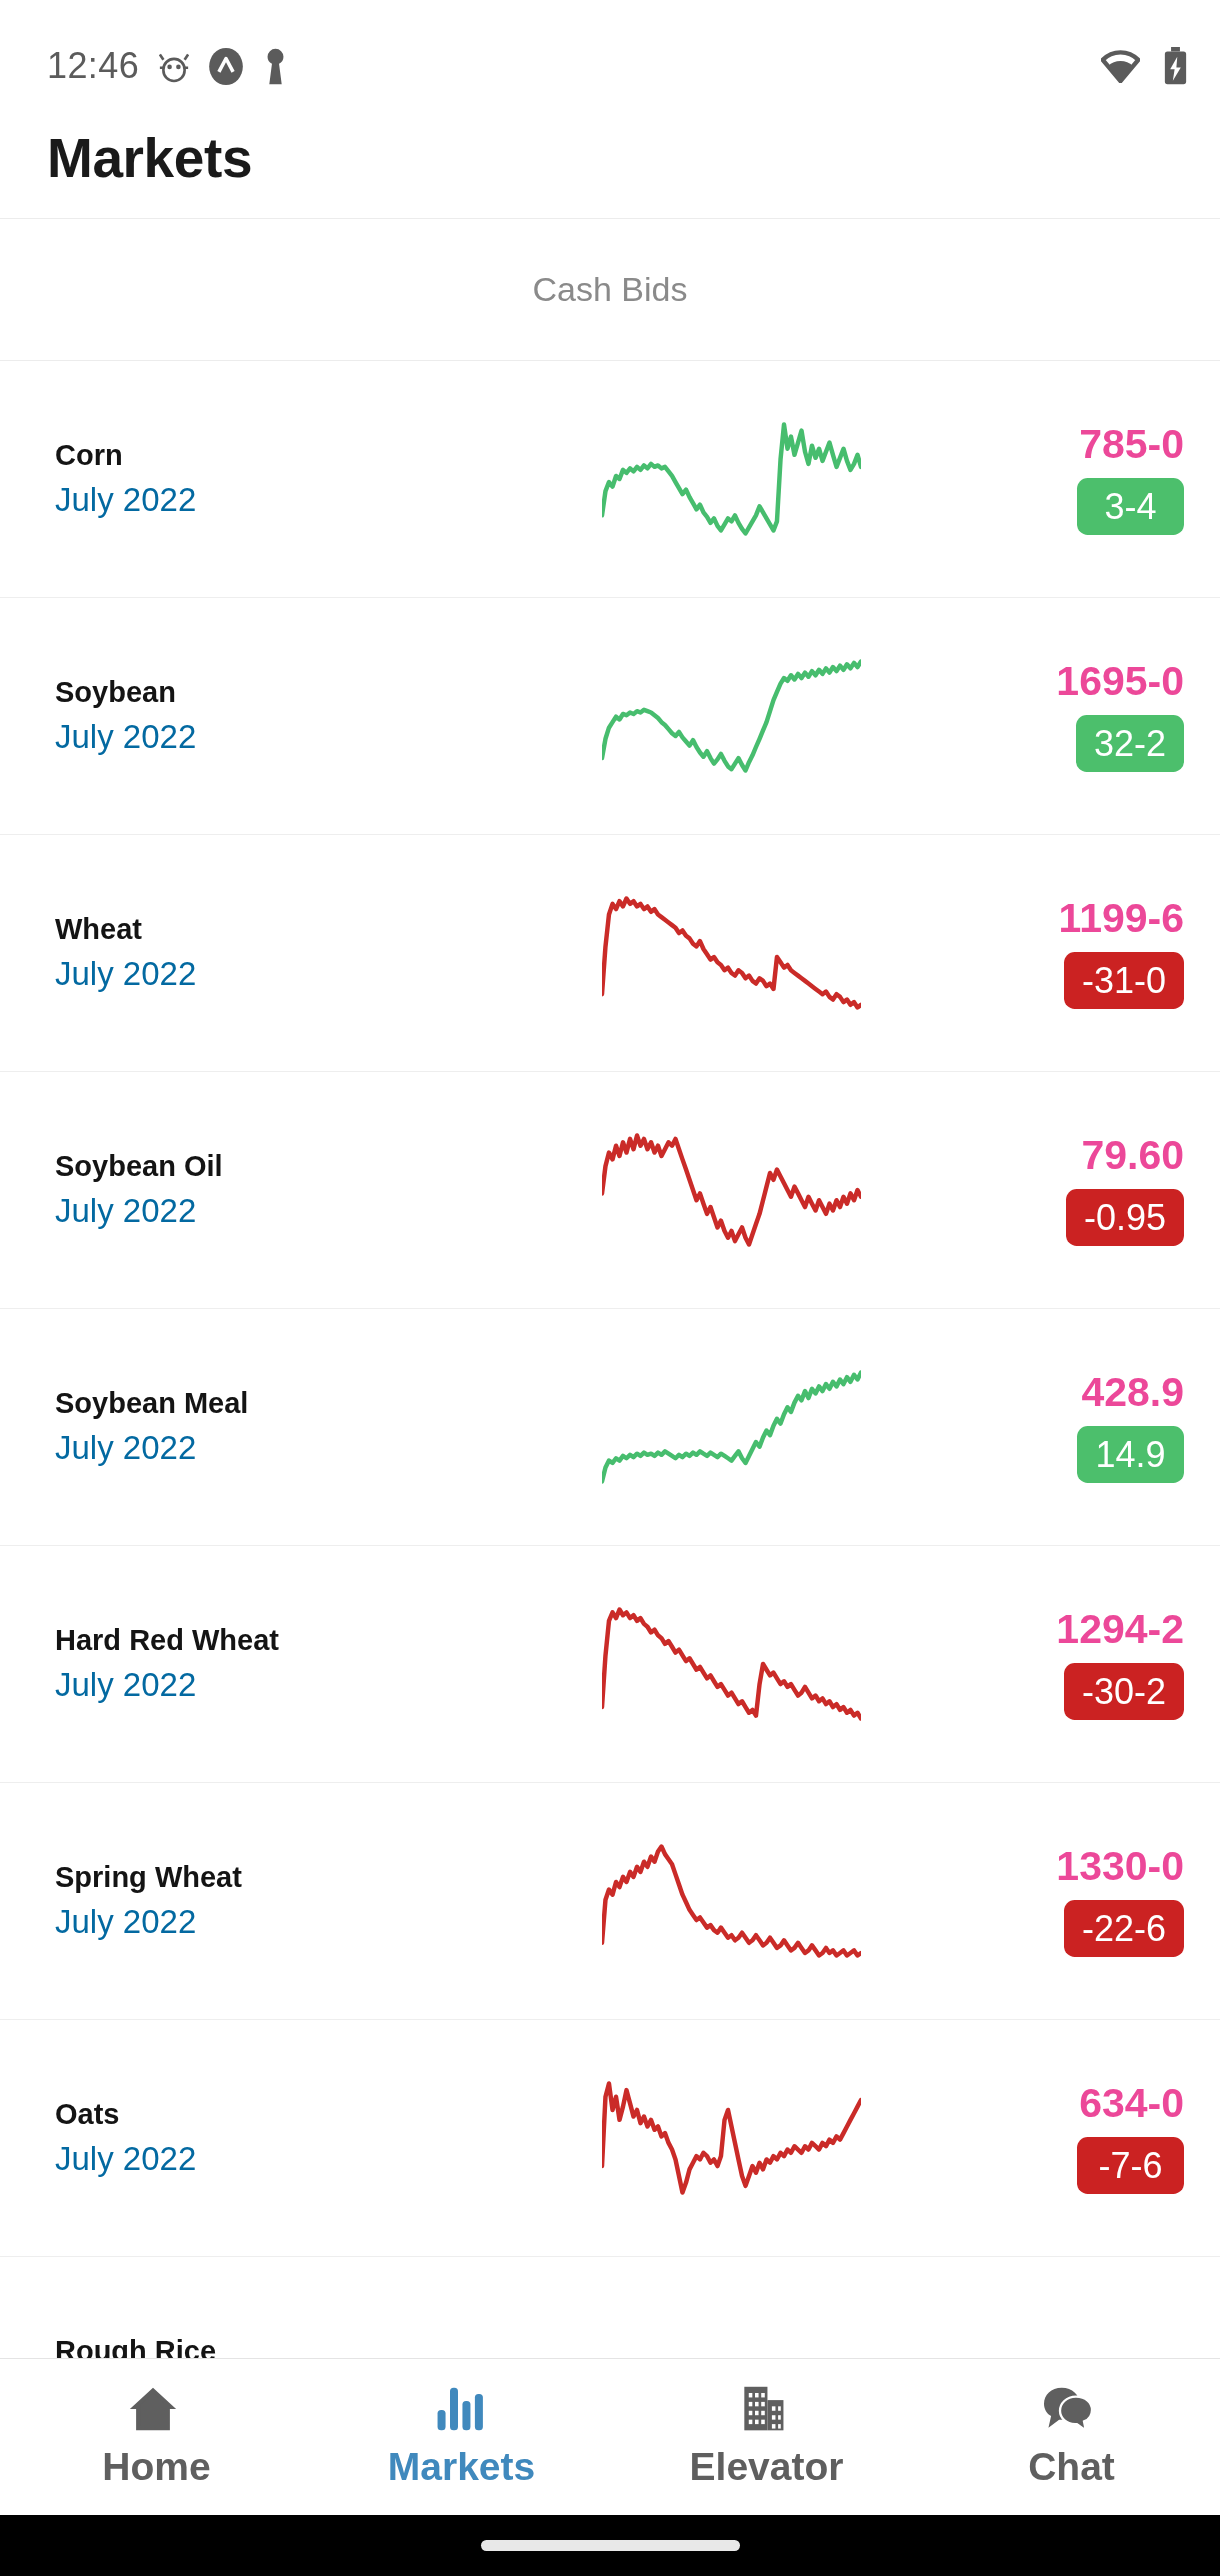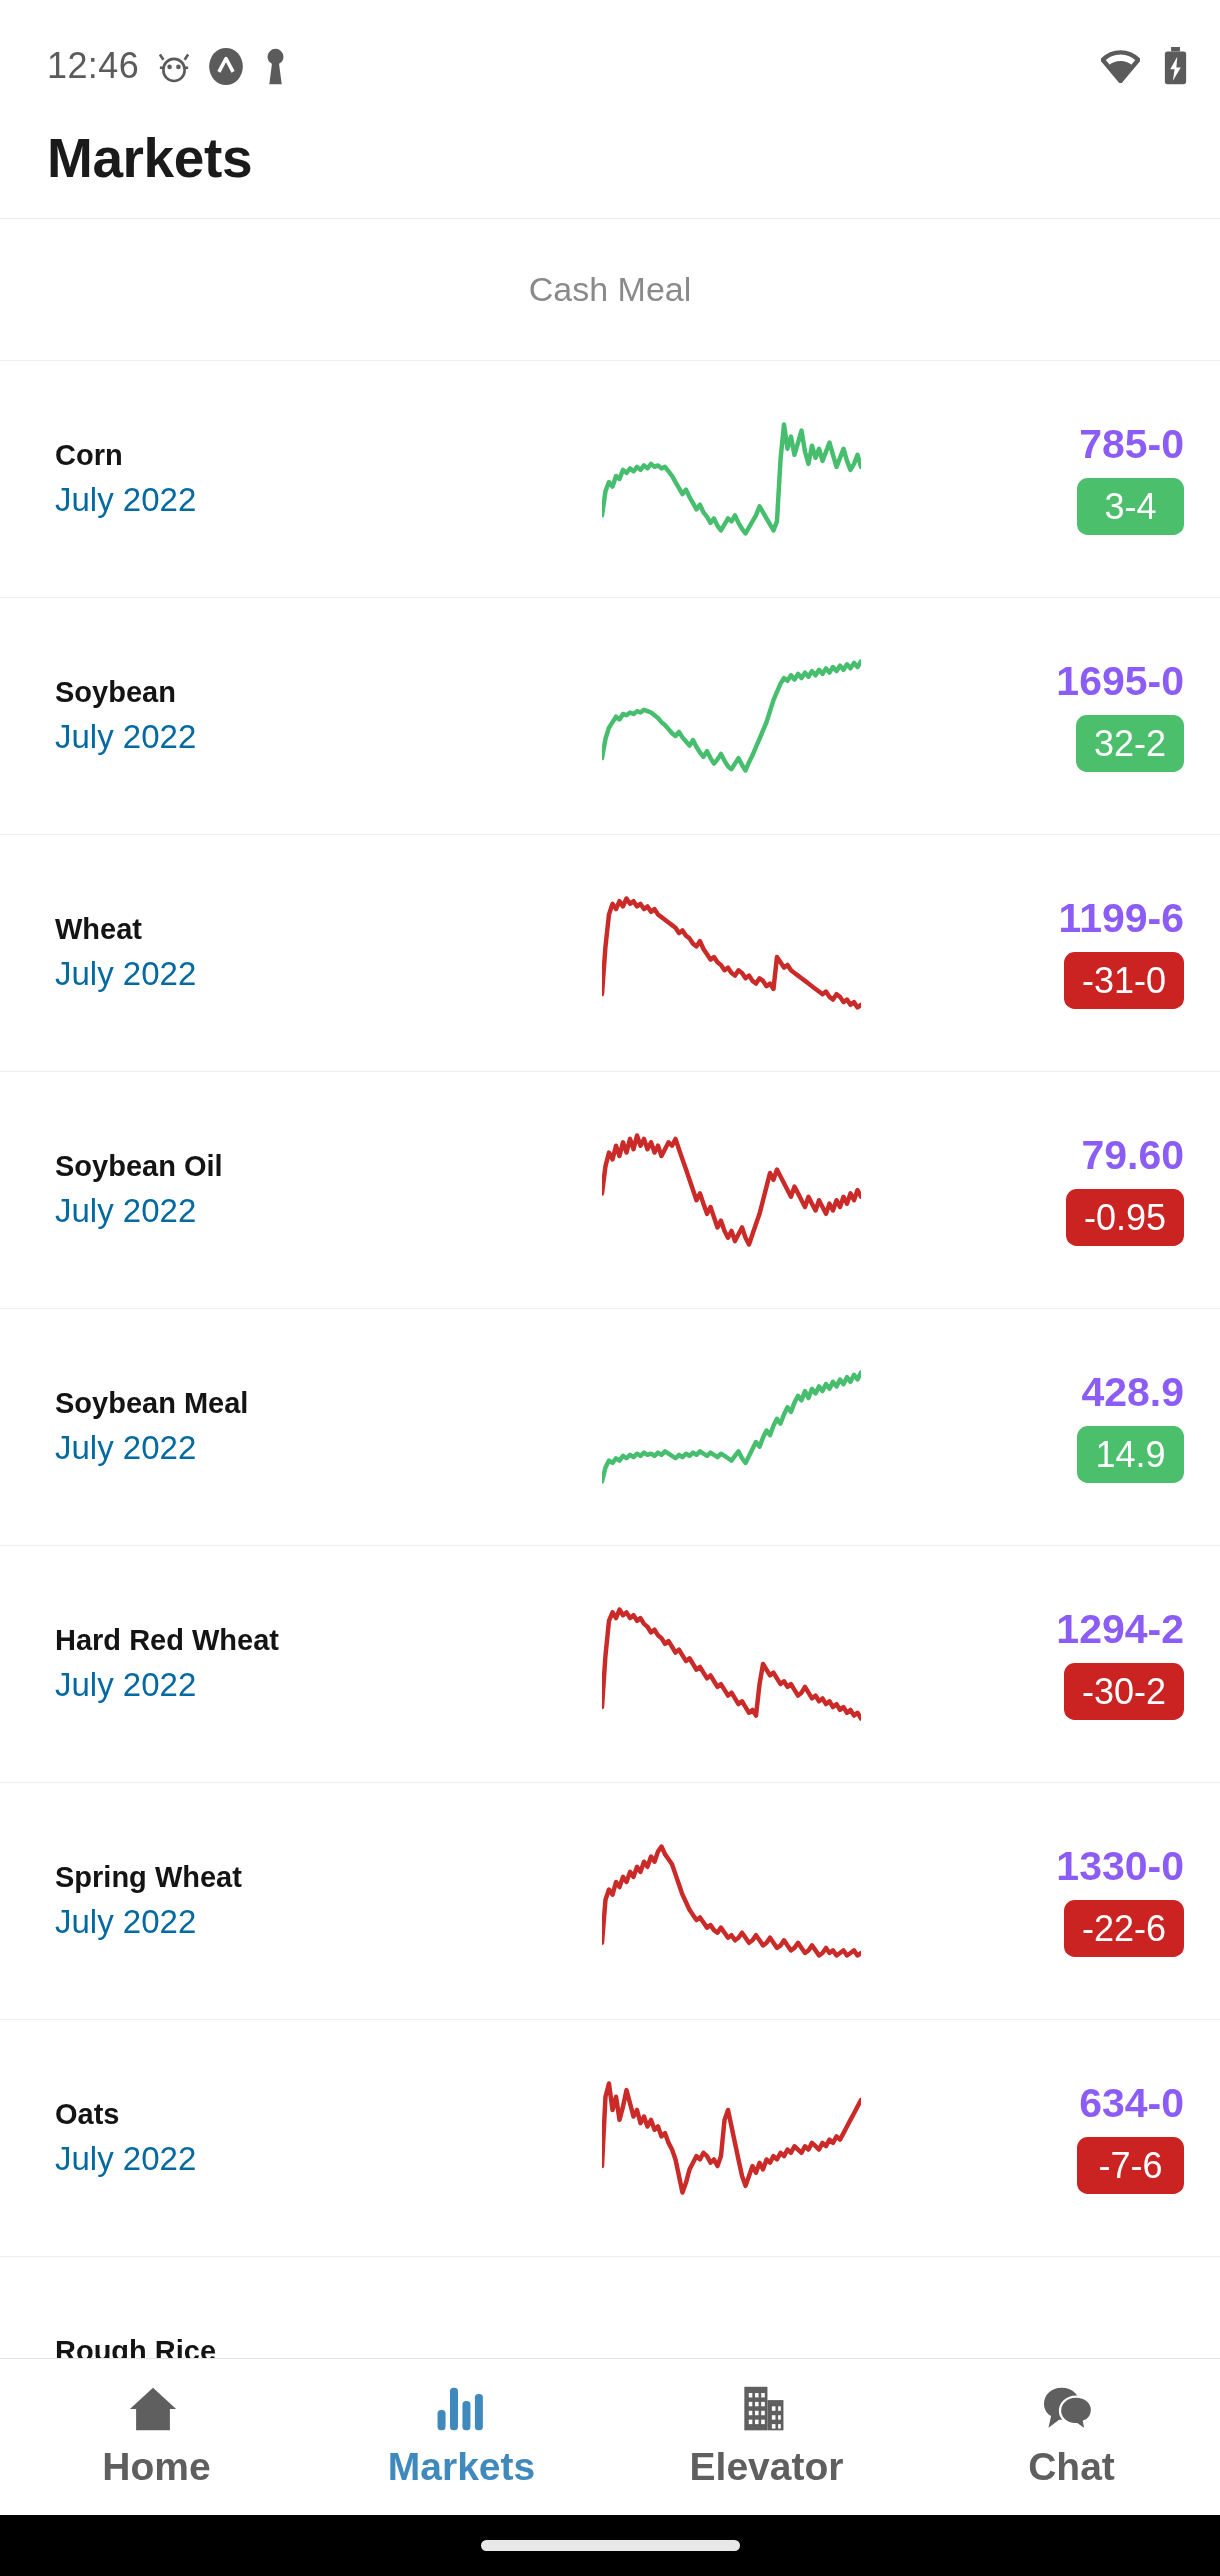--- a/index.html
+++ b/index.html
@@ -51,21 +51,21 @@
     padding:0 36px 0 55px;
     border-bottom:1.8px solid #eeeeee;
     background:#fff;
   }
   .row .info { width:447px; flex:0 0 447px; }
   .row .name { font-size:29px; font-weight:700; color:#141414; line-height:1.15; }
   .row .month { font-size:33px; color:#0369a1; margin-top:9px; line-height:1.15; }
   .row .spark { flex:1 1 auto; display:flex; align-items:center; justify-content:center; height:134px; }
   .row .spark svg { width:259px; height:134px; display:block; }
   .row .nums { width:224px; flex:0 0 224px; display:flex; flex-direction:column; align-items:flex-end; }
-  .row .price { font-size:41px; font-weight:700; color:#8b5cf6; line-height:1.05; }
+  .row .price { font-size:41px; font-weight:700; color:#ec4899; line-height:1.05; }
   .badge {
     margin-top:12.5px; min-width:107px; padding:9.8px 18px;
     border-radius:10.7px; color:#fff; font-size:36px; font-weight:400;
     text-align:center; line-height:1.05;
   }
   .badge.up { background:#4cbf6c; }
   .badge.down { background:#cb2222; }
 
   
   .bottomnav {
@@ -129,21 +129,21 @@
       </span>
     </div>
   </div>
 
   <div class="titlebar">
     <div class="title">Markets</div>
   </div>
 
   <div class="tabbar">
     <div class="tab inactive">
-      <span>Cash Meal</span>
+      <span>Cash Bids</span>
     </div>
   </div>
 
   <div class="list" id="futures-list">
       <div class="row">
         <div class="info">
           <div class="name">Corn</div>
           <div class="month">July 2022</div>
         </div>
         <div class="spark">

